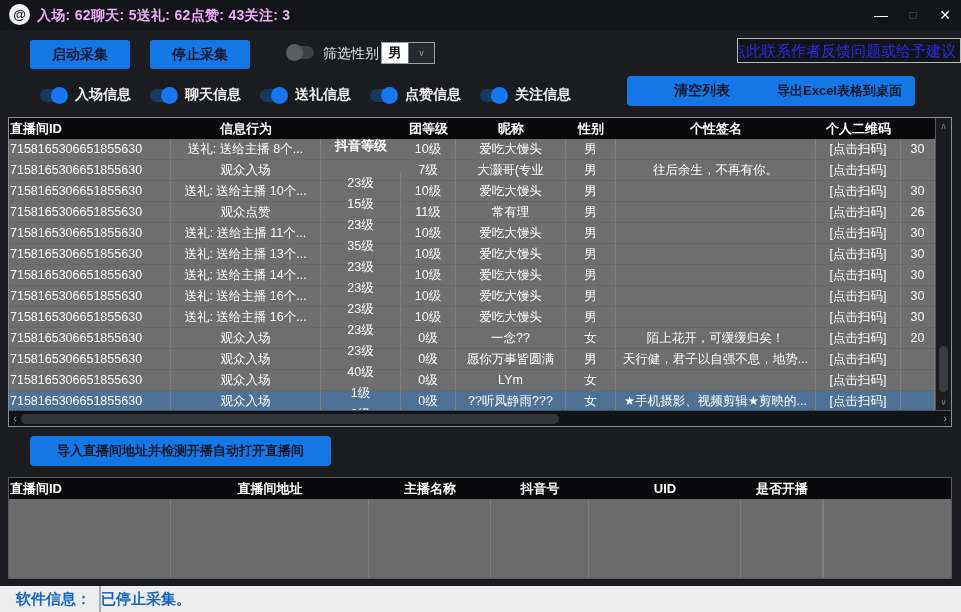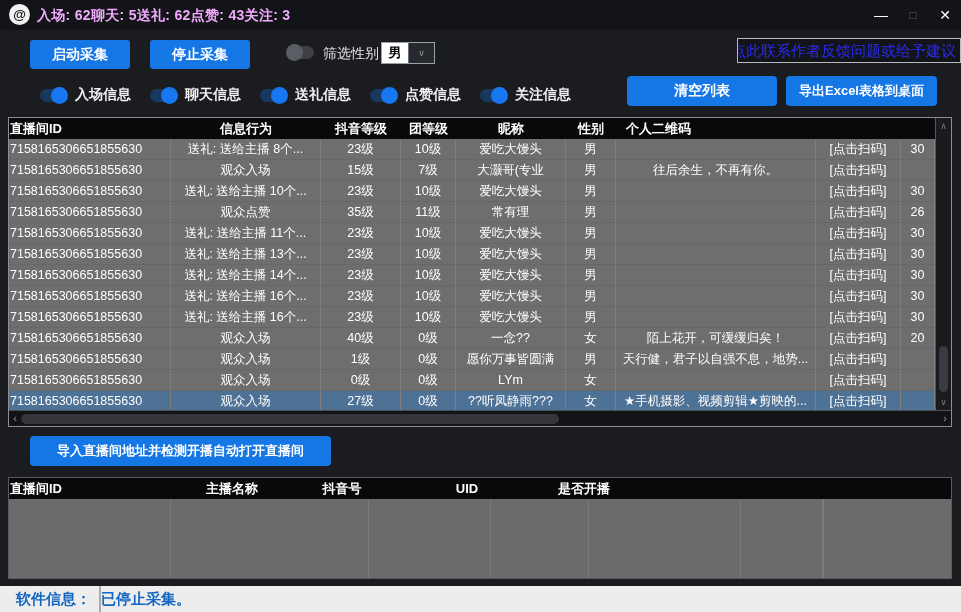--- a/index.html
+++ b/index.html
@@ -21,27 +21,27 @@
   .titlebar{position:absolute;left:0;top:0;width:961px;height:30px;background:#131418;}
   .app-icon{position:absolute;left:9px;top:4px;width:21px;height:21px;border-radius:50%;
     background:#f2f2f2;color:#141414;font-size:13px;font-weight:bold;
     display:flex;align-items:center;justify-content:center;}
   .stats{position:absolute;left:37px;top:7px;font-size:14px;font-weight:bold;color:#f0abfc;letter-spacing:.3px;}
   .win-controls{position:absolute;right:0;top:0;height:30px;display:flex;}
   .win-btn{width:32px;height:30px;display:flex;align-items:center;justify-content:center;
     font-size:14px;color:#fff;cursor:default;}
   .win-btn.max{color:#5b5c60;font-size:12px;}
   
-  .btn{position:absolute;background:var(--accent);color:#ffffff;border:none;border-radius:3px;
+  .btn{position:absolute;background:var(--accent);color:#0f172a;border:none;border-radius:3px;
     font-weight:bold;display:flex;align-items:center;justify-content:center;
     font-family:inherit;cursor:pointer;}
   .btn-start{left:30px;top:40px;width:100px;height:29px;font-size:14px;}
   .btn-stop{left:150px;top:40px;width:100px;height:29px;font-size:14px;}
   .btn-clear{left:627px;top:76px;width:150px;height:30px;font-size:14px;border-radius:4px;}
-  .btn-export{left:786px;top:76px;width:151px;height:30px;font-size:13px;border-radius:4px;}
+  .btn-export{left:764px;top:76px;width:151px;height:30px;font-size:13px;border-radius:4px;}
   .btn-import{left:30px;top:436px;width:301px;height:30px;font-size:13px;border-radius:4px;}
   .switch{width:26px;height:13px;border-radius:7px;position:relative;display:inline-block;flex:none;}
   .switch .knob{position:absolute;top:-2px;width:17px;height:17px;border-radius:50%;}
   .switch.on{background:#18395f;}
   .switch.on .knob{right:-2px;background:var(--toggle-on);}
   .switch.off{background:#3f4046;}
   .switch.off .knob{left:-2px;background:#5b5d64;}
   .gender-switch{position:absolute;left:288px;top:46px;}
   .gender-label{position:absolute;left:323px;top:45px;font-size:14px;color:#e3e3e5;}
   .gender-select{position:absolute;left:381px;top:42px;width:54px;height:22px;
@@ -64,21 +64,21 @@
   .thead{display:flex;height:21px;background:#09090b;color:#fff;font-size:13px;font-weight:bold;align-items:center;}
   .t1 .thead{padding-right:16px;}
   .hcell{display:flex;align-items:center;justify-content:center;overflow:hidden;white-space:nowrap;height:100%;flex:none;}
   .t1 .tbody{position:absolute;left:0;top:21px;right:16px;bottom:16px;overflow:hidden;}
   .trow{display:flex;height:21px;border-bottom:1px solid #676767;font-size:12.5px;color:#fff;}
   .trow.selected{background:var(--selected);}
   .tcell{display:flex;align-items:center;justify-content:center;overflow:hidden;
     white-space:nowrap;height:100%;border-right:1px solid #7f7f80;flex:none;}
   .c0{width:162px;}
   .t1 .c0,.t2 .c0{justify-content:flex-start;padding-left:1px;}
-  .t1 .c1{width:150px;} .t1 .c2{width:80px;} .t1 .c3{width:55px;} .t1 .c4{width:110px;}
+  .t1 .c1{width:150px;} .t1 .c2{width:80px;margin-top:34px;} .t1 .c3{width:55px;} .t1 .c4{width:110px;}
   .t1 .c5{width:50px;} .t1 .c6{width:200px;} .t1 .c7{width:85px;} .t1 .c8{flex:1;width:auto;}
   .t2 .c1{width:198px;} .t2 .c2{width:122px;} .t2 .c3{width:98px;} .t2 .c4{width:152px;}
   .t2 .c5{width:82px;} .t2 .c6{flex:1;width:auto;}
   .t2 .tbody{position:absolute;left:0;top:21px;right:0;bottom:0;display:flex;background:#6b6b6b;}
   .t2 .ecol{height:100%;border-right:1px solid #7c7c7d;flex:none;}
   .qr{cursor:pointer;}
   
   .vscroll{position:absolute;top:0;right:0;width:16px;bottom:16px;background:#1a1b1f;border-left:1px solid #55565a;}
   .vscroll .arr{position:absolute;left:0;width:100%;text-align:center;font-size:9px;color:#7c7d82;height:14px;line-height:14px;}
   .vscroll .arr.up{top:1px;} .vscroll .arr.down{bottom:1px;}
@@ -159,20 +159,21 @@
 <button class="btn btn-export">导出Excel表格到桌面</button>
 
 <div class="table t1">
   <div class="thead">
       <div class="hcell c0">直播间ID</div>
       <div class="hcell c1">信息行为</div>
       <div class="hcell c2">抖音等级</div>
       <div class="hcell c3">团等级</div>
       <div class="hcell c4">昵称</div>
       <div class="hcell c5">性别</div>
+      <div class="hcell c6">个性签名</div>
       <div class="hcell c7">个人二维码</div>
       <div class="hcell c8"></div>
     </div>
   <div class="tbody">
       <div class="trow">
         <div class="tcell c0">7158165306651855630</div>
         <div class="tcell c1">送礼: 送给主播 8个...</div>
         <div class="tcell c2">23级</div>
         <div class="tcell c3">10级</div>
         <div class="tcell c4">爱吃大馒头</div>
@@ -324,20 +325,21 @@
     <div class="hthumb"></div>
     <div class="arr right">›</div>
   </div>
 </div>
 
 <button class="btn btn-import">导入直播间地址并检测开播自动打开直播间</button>
 
 <div class="table t2">
   <div class="thead">
       <div class="hcell c0">直播间ID</div>
+      <div class="hcell c1">直播间地址</div>
       <div class="hcell c2">主播名称</div>
       <div class="hcell c3">抖音号</div>
       <div class="hcell c4">UID</div>
       <div class="hcell c5">是否开播</div>
     </div>
   <div class="tbody">
       <div class="ecol c0"></div>
       <div class="ecol c1"></div>
       <div class="ecol c2"></div>
       <div class="ecol c3"></div>

